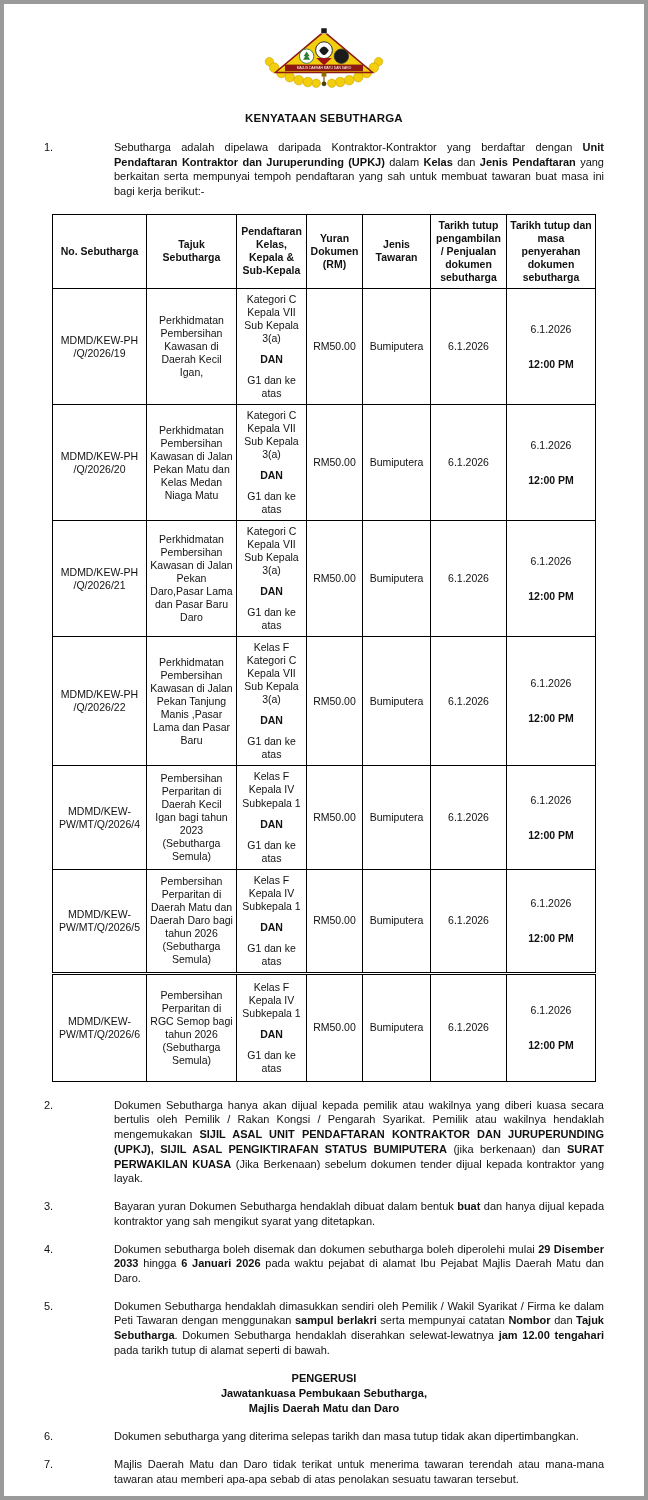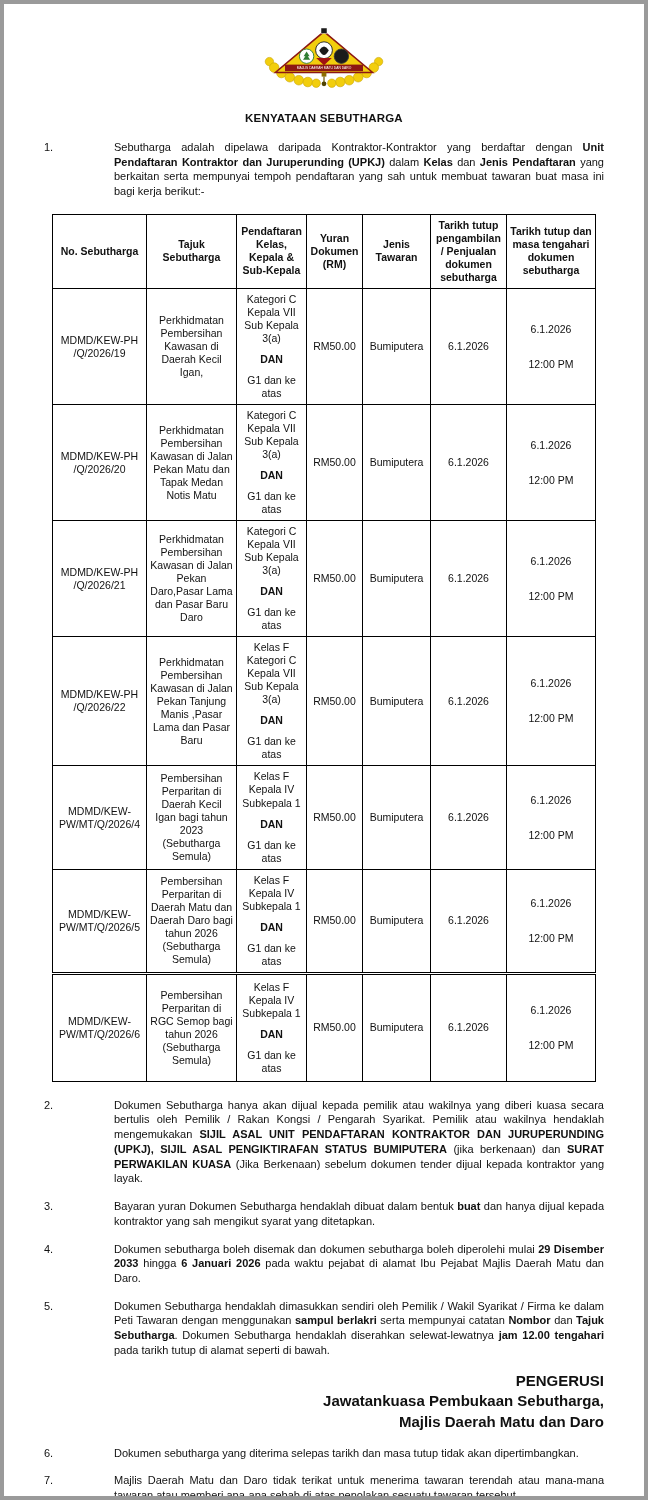--- a/index.html
+++ b/index.html
@@ -35,28 +35,28 @@
     padding:4px 3px;
     vertical-align:middle;text-align:center;
     overflow:hidden;word-wrap:break-word;
   }
   table.quote th{font-weight:bold;height:62px;}
   col.c1{width:94px}col.c2{width:90px}col.c3{width:70px}
   col.c4{width:56px}col.c5{width:68px}col.c6{width:76px}col.c7{width:89px}
   td.cell-no{white-space:pre-line;}
   td.cell-tajuk{text-align:justify;padding:6px 5px;vertical-align:middle;}
   .kelas-mid{font-weight:bold;margin:8px 0;}
-  .time-line{margin-top:22px;}
+  .time-line{margin-top:22px;font-weight:bold;}
   tr.row-h1{height:104px}tr.row-h2{height:100px}tr.row-h3{height:100px}
   tr.row-h4{height:113px}tr.row-h5{height:101px}tr.row-h6{height:90px}
   tr.row-h7{height:108px}
   tr.dbl td{border-top:3px double #000;}
 
   .address-block{
-    text-align:right;font-weight:bold;font-size:15px;
+    text-align:center;font-weight:bold;font-size:11px;
     line-height:1.38;margin:0 0 13px 0;
   }
 </style>
 </head>
 <body>
 
 <div class="page">
 
   <div class="logo-wrap">
     <svg width="126" height="66" viewBox="0 0 210 110">
@@ -118,21 +118,21 @@
         <col class="c7">
     </colgroup>
     <thead>
       <tr>
         <th>No. Sebutharga</th>
         <th>Tajuk Sebutharga</th>
         <th>Pendaftaran Kelas, Kepala &amp; Sub-Kepala</th>
         <th>Yuran Dokumen (RM)</th>
         <th>Jenis Tawaran</th>
         <th>Tarikh tutup pengambilan / Penjualan dokumen sebutharga</th>
-        <th>Tarikh tutup dan masa tengahari dokumen sebutharga</th>
+        <th>Tarikh tutup dan masa penyerahan dokumen sebutharga</th>
       </tr>
     </thead>
     <tbody id="table-body">
         <tr class="row-h1">
           <td class="cell-no">MDMD/KEW-PH
 /Q/2026/19</td>
           <td class="cell-tajuk">Perkhidmatan Pembersihan Kawasan di Daerah Kecil Igan,</td>
           <td class="cell-kelas">
             <div>Kategori C Kepala VII Sub Kepala 3(a)</div>
             <div class="kelas-mid">DAN</div>
@@ -142,21 +142,21 @@
           <td class="cell-jenis">Bumiputera</td>
           <td class="cell-t1">6.1.2026</td>
           <td class="cell-t2">
             <div>6.1.2026</div>
             <div class="time-line">12:00 PM</div>
           </td>
         </tr>
         <tr class="row-h2">
           <td class="cell-no">MDMD/KEW-PH
 /Q/2026/20</td>
-          <td class="cell-tajuk">Perkhidmatan Pembersihan Kawasan di Jalan Pekan Matu dan Tapak Medan Notis Matu</td>
+          <td class="cell-tajuk">Perkhidmatan Pembersihan Kawasan di Jalan Pekan Matu dan Kelas Medan Niaga Matu</td>
           <td class="cell-kelas">
             <div>Kategori C Kepala VII Sub Kepala 3(a)</div>
             <div class="kelas-mid">DAN</div>
             <div>G1 dan ke atas</div>
           </td>
           <td class="cell-yuran">RM50.00</td>
           <td class="cell-jenis">Bumiputera</td>
           <td class="cell-t1">6.1.2026</td>
           <td class="cell-t2">
             <div>6.1.2026</div>

